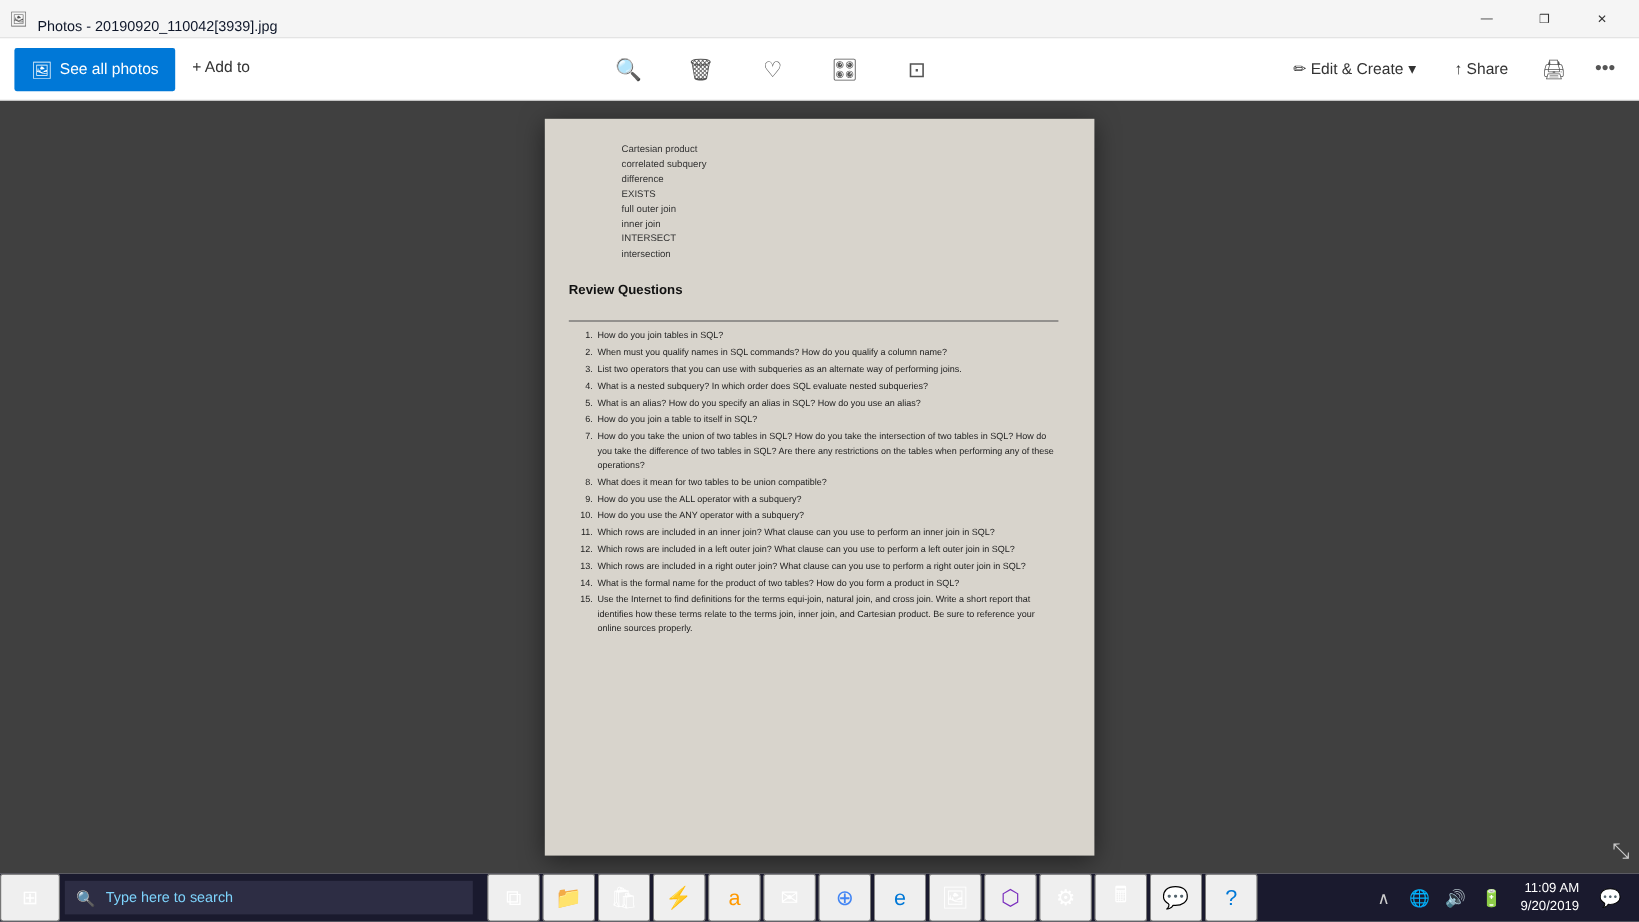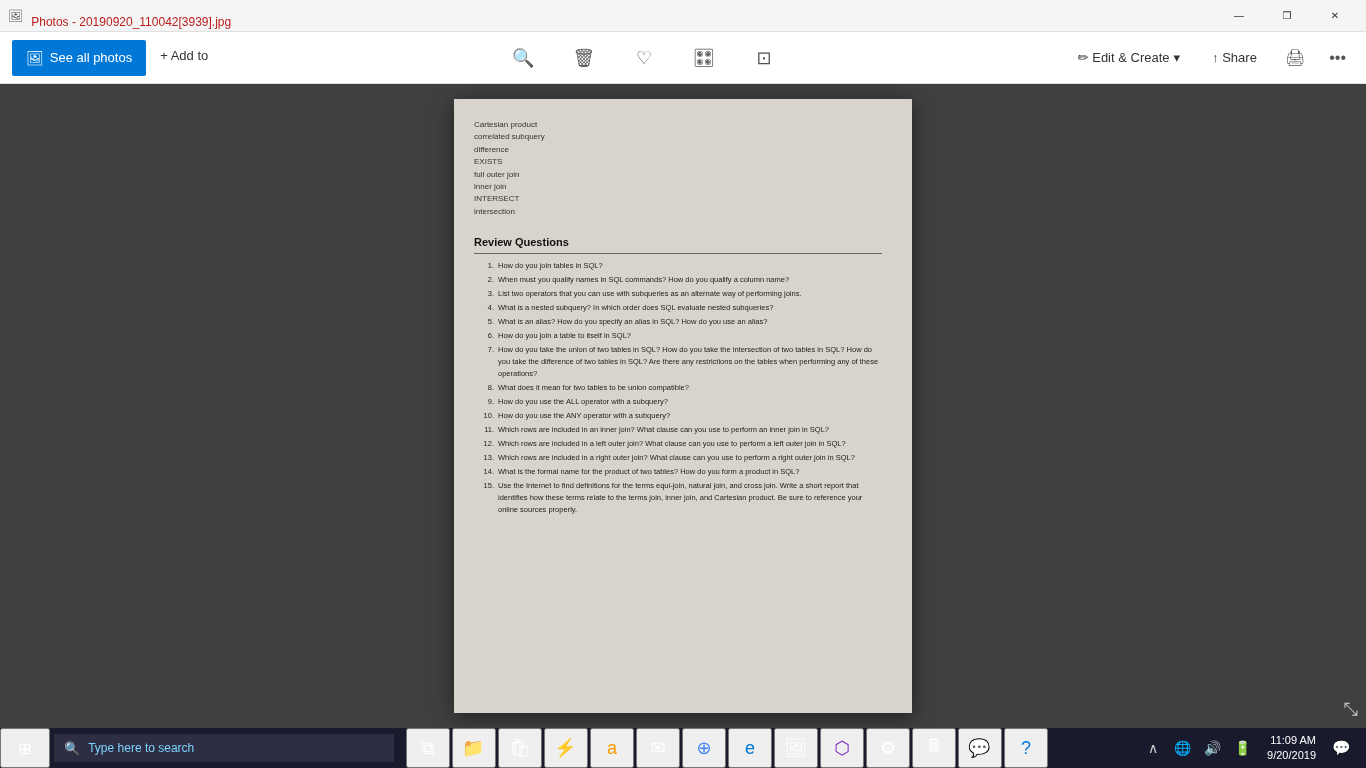--- a/index.html
+++ b/index.html
@@ -16,21 +16,21 @@
       border-bottom: 1px solid #e0e0e0;
       padding: 0 8px;
     }
     .title-bar-left {
       display: flex;
       align-items: center;
       gap: 8px;
     }
     .title-text {
       font-size: 12px;
-      color: #b91c1c;
+      color: #0f172a;
       margin-top: 13px;
     }
     .title-bar-controls {
       display: flex;
       align-items: center;
       gap: 2px;
     }
     .win-btn {
       width: 46px;
       height: 32px;
@@ -167,37 +167,38 @@
       line-height: 1.5;
     }
 
     .terms-section {
       display: flex;
       gap: 0;
       margin-bottom: 16px;
     }
     .terms-col {
       flex: 1;
+      margin-left: 44px;
     }
     .terms-col div {
       font-size: 8px;
       line-height: 1.55;
       color: #333;
     }
 
     .review-section {
       margin-top: 8px;
     }
     .review-title {
       font-size: 11px;
       font-weight: bold;
       color: #111;
       margin-bottom: 6px;
       border-bottom: 1px solid #666;
-      padding-bottom: 2px;
+      padding-bottom: 16px;
     }
     .review-questions {
       font-size: 7.5px;
       color: #222;
       line-height: 1.6;
     }
     .review-questions .q {
       display: flex;
       gap: 4px;
       margin-bottom: 2px;

